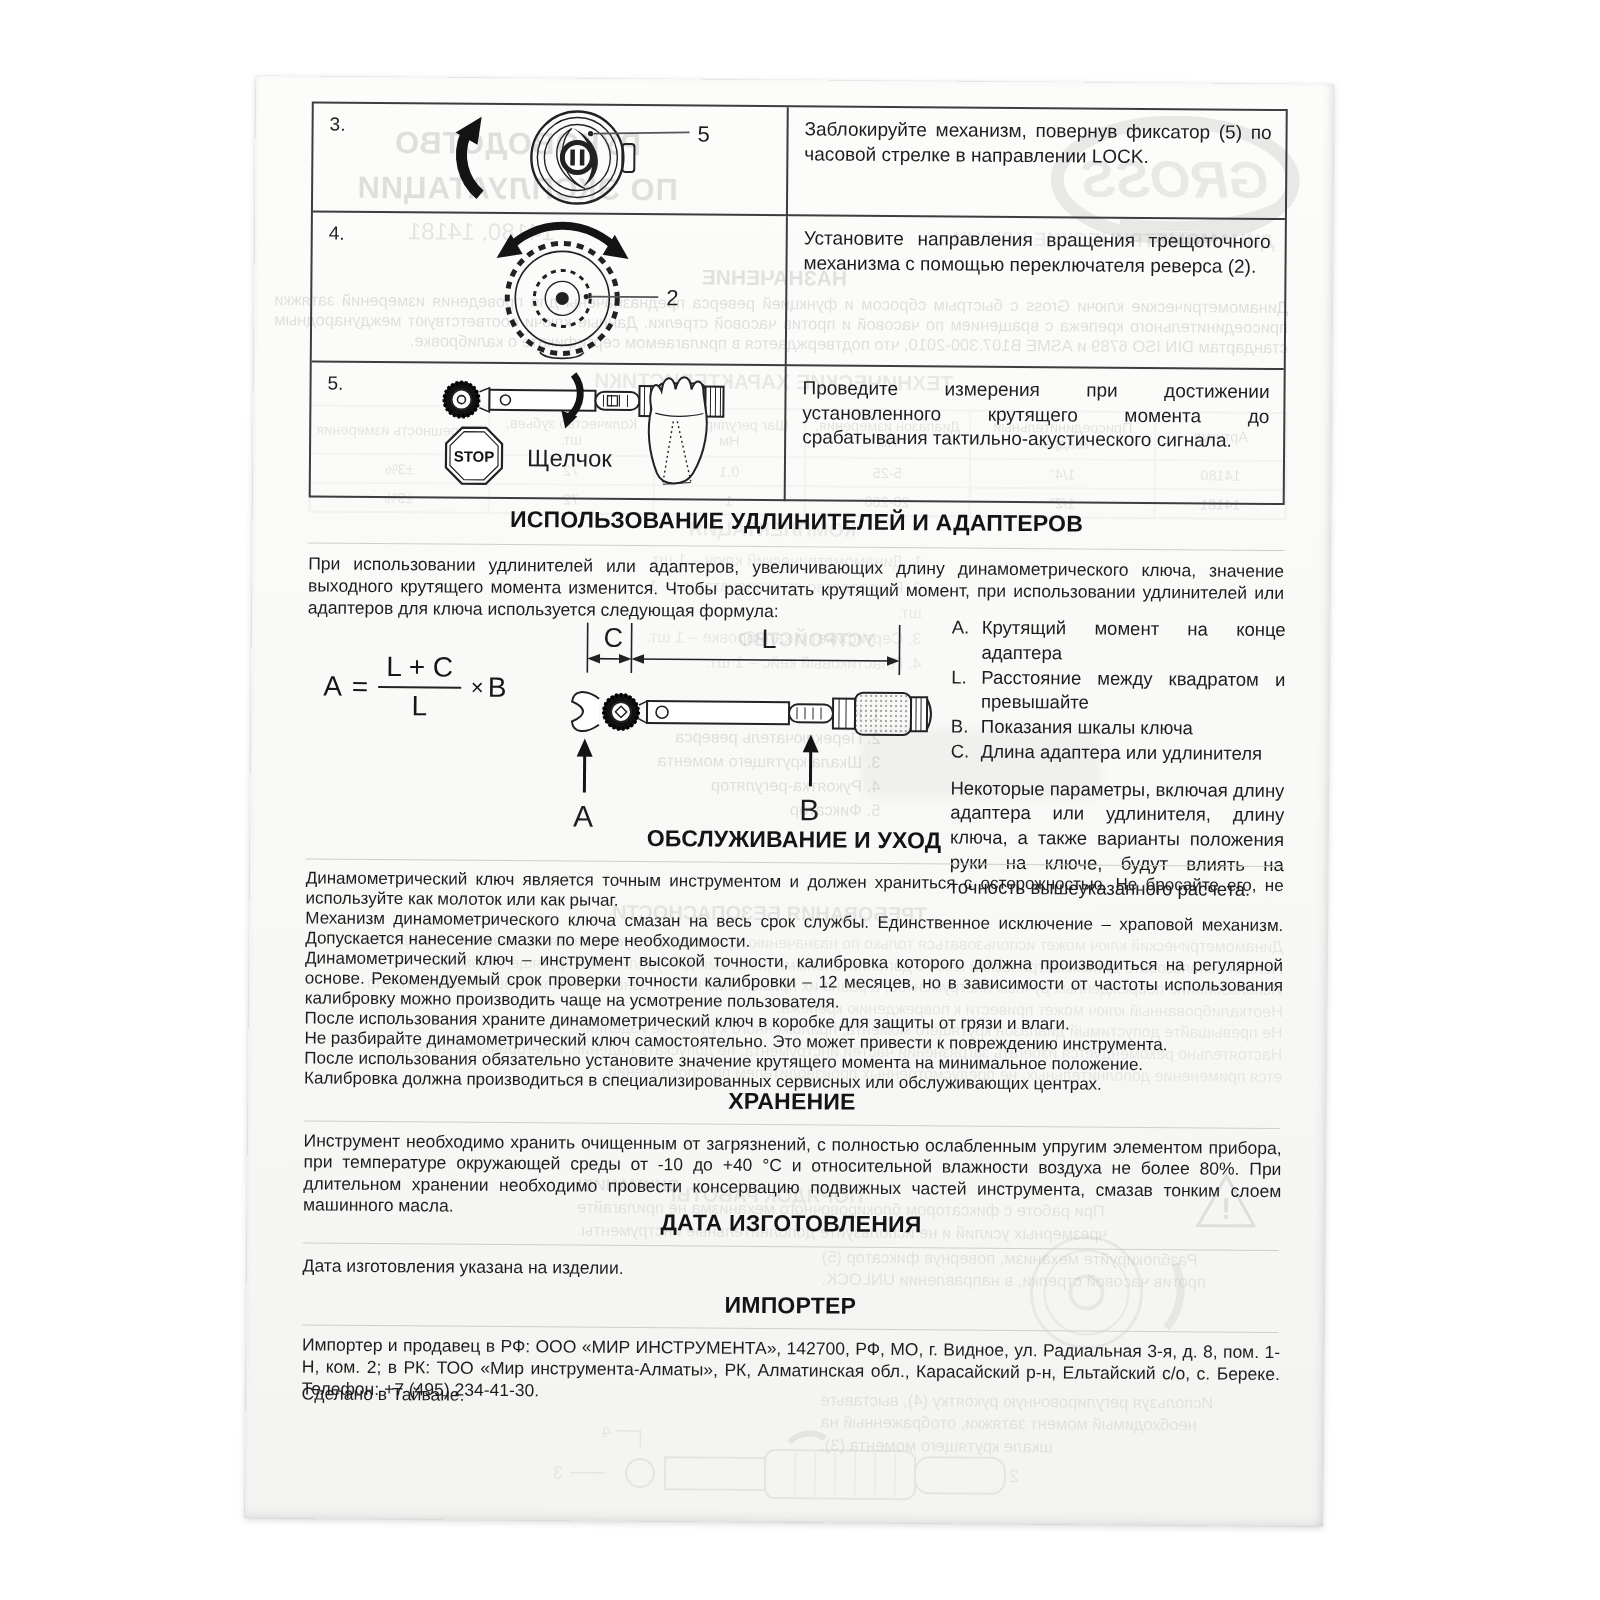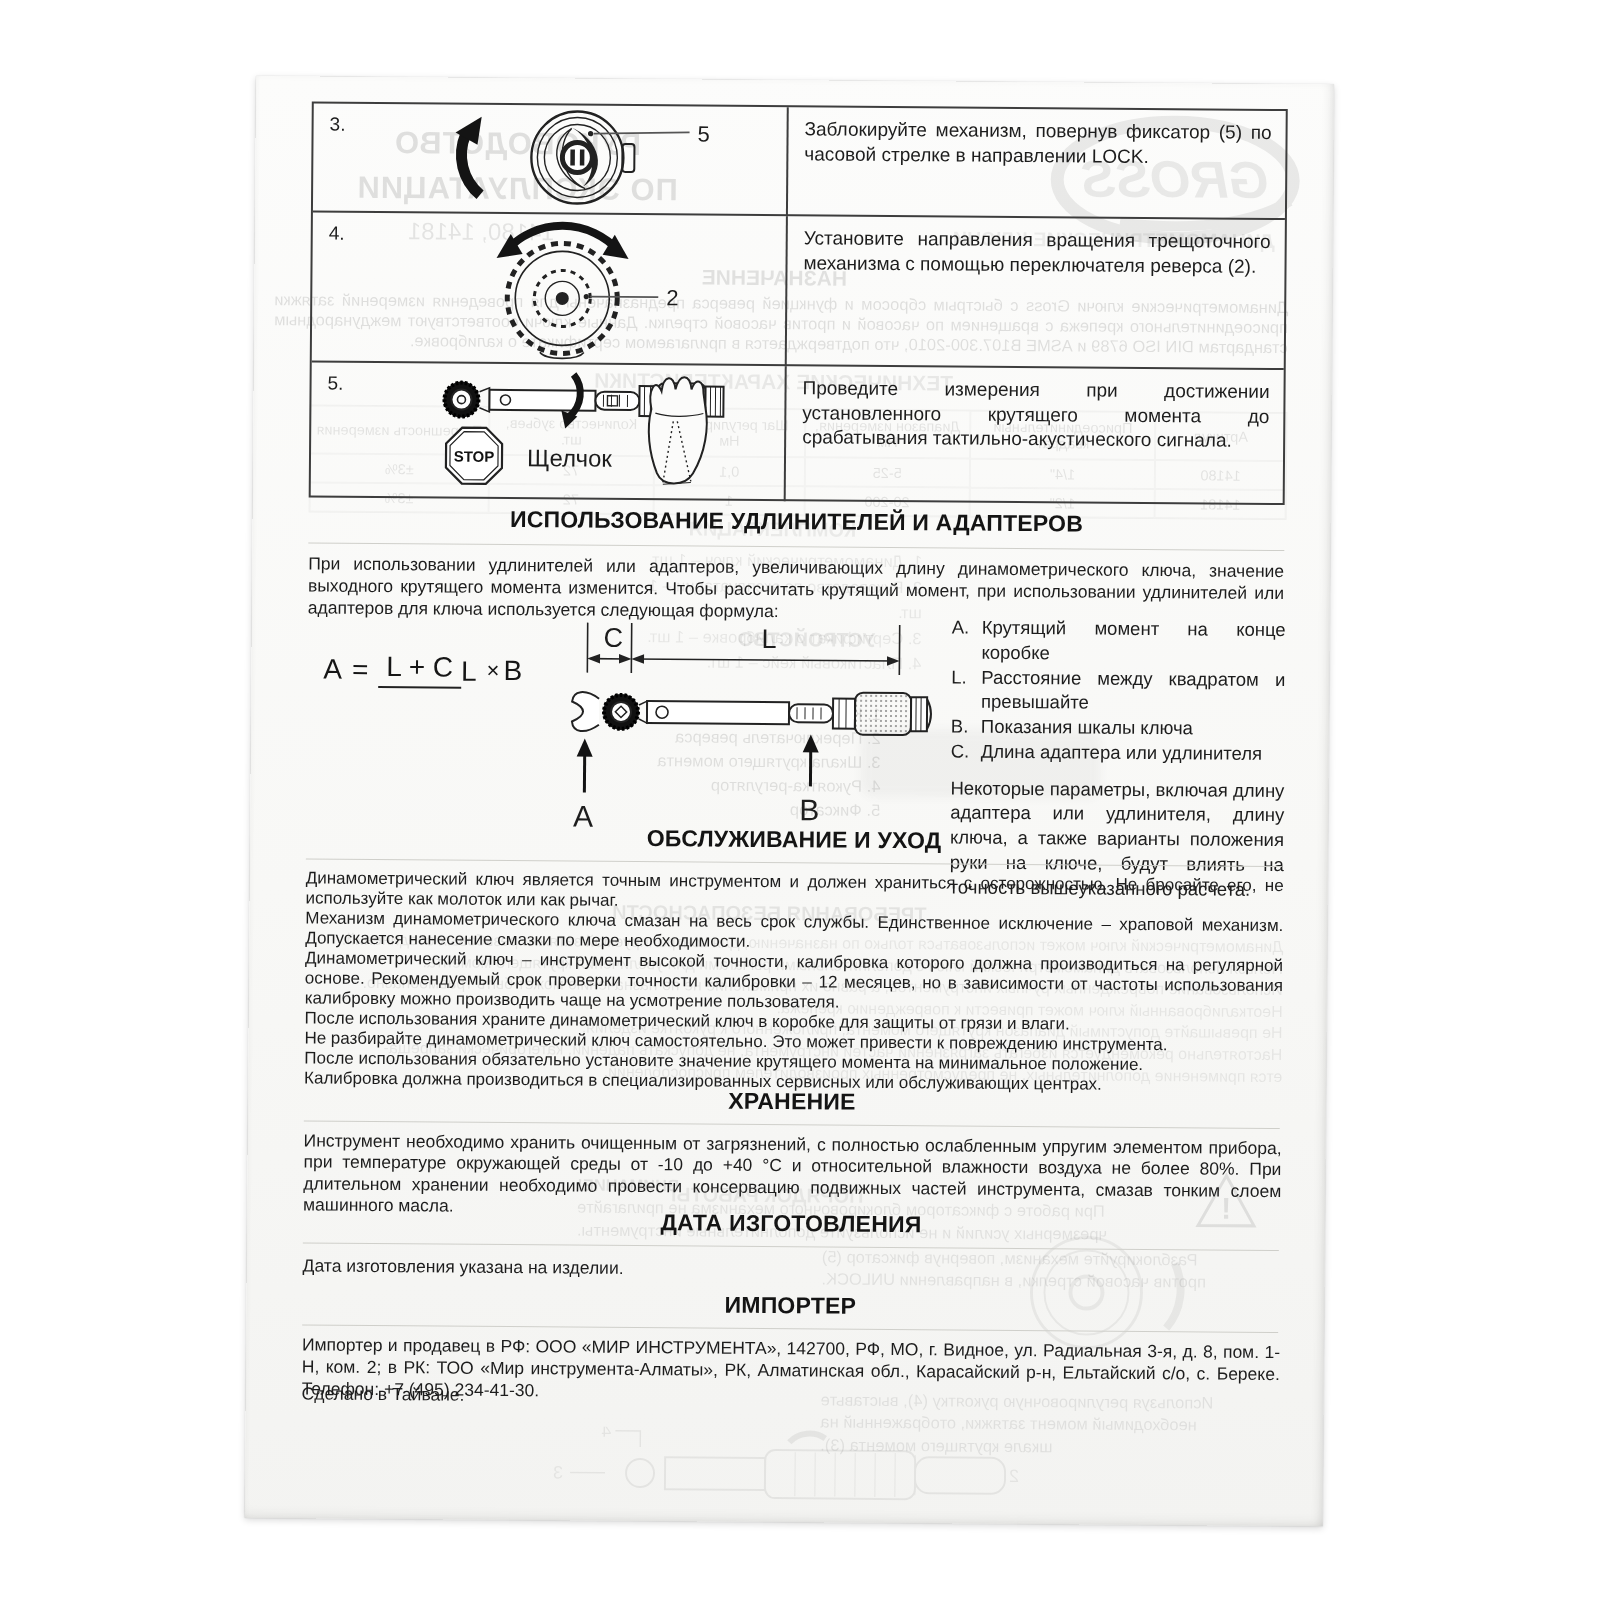--- a/index.html
+++ b/index.html
@@ -27,21 +27,21 @@
   .cell{position:relative;box-sizing:border-box;}
   .cell-ill{border-right:2px solid #3d3d3d;}
   .step-num{position:absolute;left:16px;top:10px;font-size:19px;}
   .cell-text{padding:10px 14px 0 16px;font-size:19px;line-height:1.3;text-align:justify;}
   .sec-head{position:absolute;left:56px;width:976px;text-align:center;font-size:23px;font-weight:700;letter-spacing:.2px;color:#141414;}
   .rule{position:absolute;left:56px;width:976px;border-top:1px solid #cfcfca;}
   .body-text{position:absolute;text-align:justify;font-size:17.5px;line-height:1.27;}
   .tight{font-size:17px;line-height:1.18;}
   .tight p{margin:0;}
   .formula{position:absolute;display:flex;align-items:center;gap:10px;font-size:28px;color:#161616;}
-  .frac{display:inline-flex;align-items:center;line-height:1.1;}
+  .frac{display:inline-flex;flex-direction:column;align-items:center;line-height:1.1;}
   .frac .fnum{padding:0 8px 3px 8px;border-bottom:2.5px solid #222;}
   .frac .fden{padding-top:3px;}
   .legend{position:absolute;font-size:18.5px;line-height:1.34;}
   .legend-item{margin:0;position:relative;padding-left:30px;text-align:justify;}
   .legend-key{position:absolute;left:0;top:0;}
   .legend-note{margin-top:12px;text-align:justify;}
   svg text{font-family:"Liberation Sans","DejaVu Sans",sans-serif;}
   
   .bleed{position:absolute;transform:scaleX(-1);color:#000;pointer-events:none;}
   .bleed-c{text-align:center;}
@@ -315,21 +315,21 @@
 
     <line x1="16" y1="176" x2="16" y2="134" stroke="#141414" stroke-width="3"></line>
     <polygon points="16,122 8,140 24,140" fill="#141414"></polygon>
     <text x="5" y="210" font-size="30" fill="#1d1d1d">A</text>
     <line x1="242" y1="168" x2="242" y2="128" stroke="#141414" stroke-width="3"></line>
     <polygon points="242,116 234,134 250,134" fill="#141414"></polygon>
     <text x="231" y="202" font-size="30" fill="#1d1d1d">B</text>
   </svg>
 
   <div class="legend" style="left:700px;top:534px;width:334px;">
-    <p class="legend-item"><span class="legend-key">A.</span><span>Крутящий момент на конце коробке</span></p>
+    <p class="legend-item"><span class="legend-key">A.</span><span>Крутящий момент на конце адаптера</span></p>
     <p class="legend-item"><span class="legend-key">L.</span><span>Расстояние между квадратом и превышайте</span></p>
     <p class="legend-item"><span class="legend-key">B.</span><span>Показания шкалы ключа</span></p>
     <p class="legend-item"><span class="legend-key">C.</span><span>Длина адаптера или удлинителя</span></p>
     <p class="legend-note">Некоторые параметры, включая длину адаптера или удлинителя, длину ключа, а также варианты положения руки на ключе, будут влиять на точность вышеуказанного расчета.</p>
   </div>
 
   <div class="sec-head" style="top:746px;">ОБСЛУЖИВАНИЕ И УХОД</div>
   <div class="rule" style="top:782px;"></div>
   <div class="body-text tight" style="left:56px;top:792px;width:978px;">
     <p>Динамометрический ключ является точным инструментом и должен храниться с осторожностью. Не бросайте его, не используйте как молоток или как рычаг.</p>

